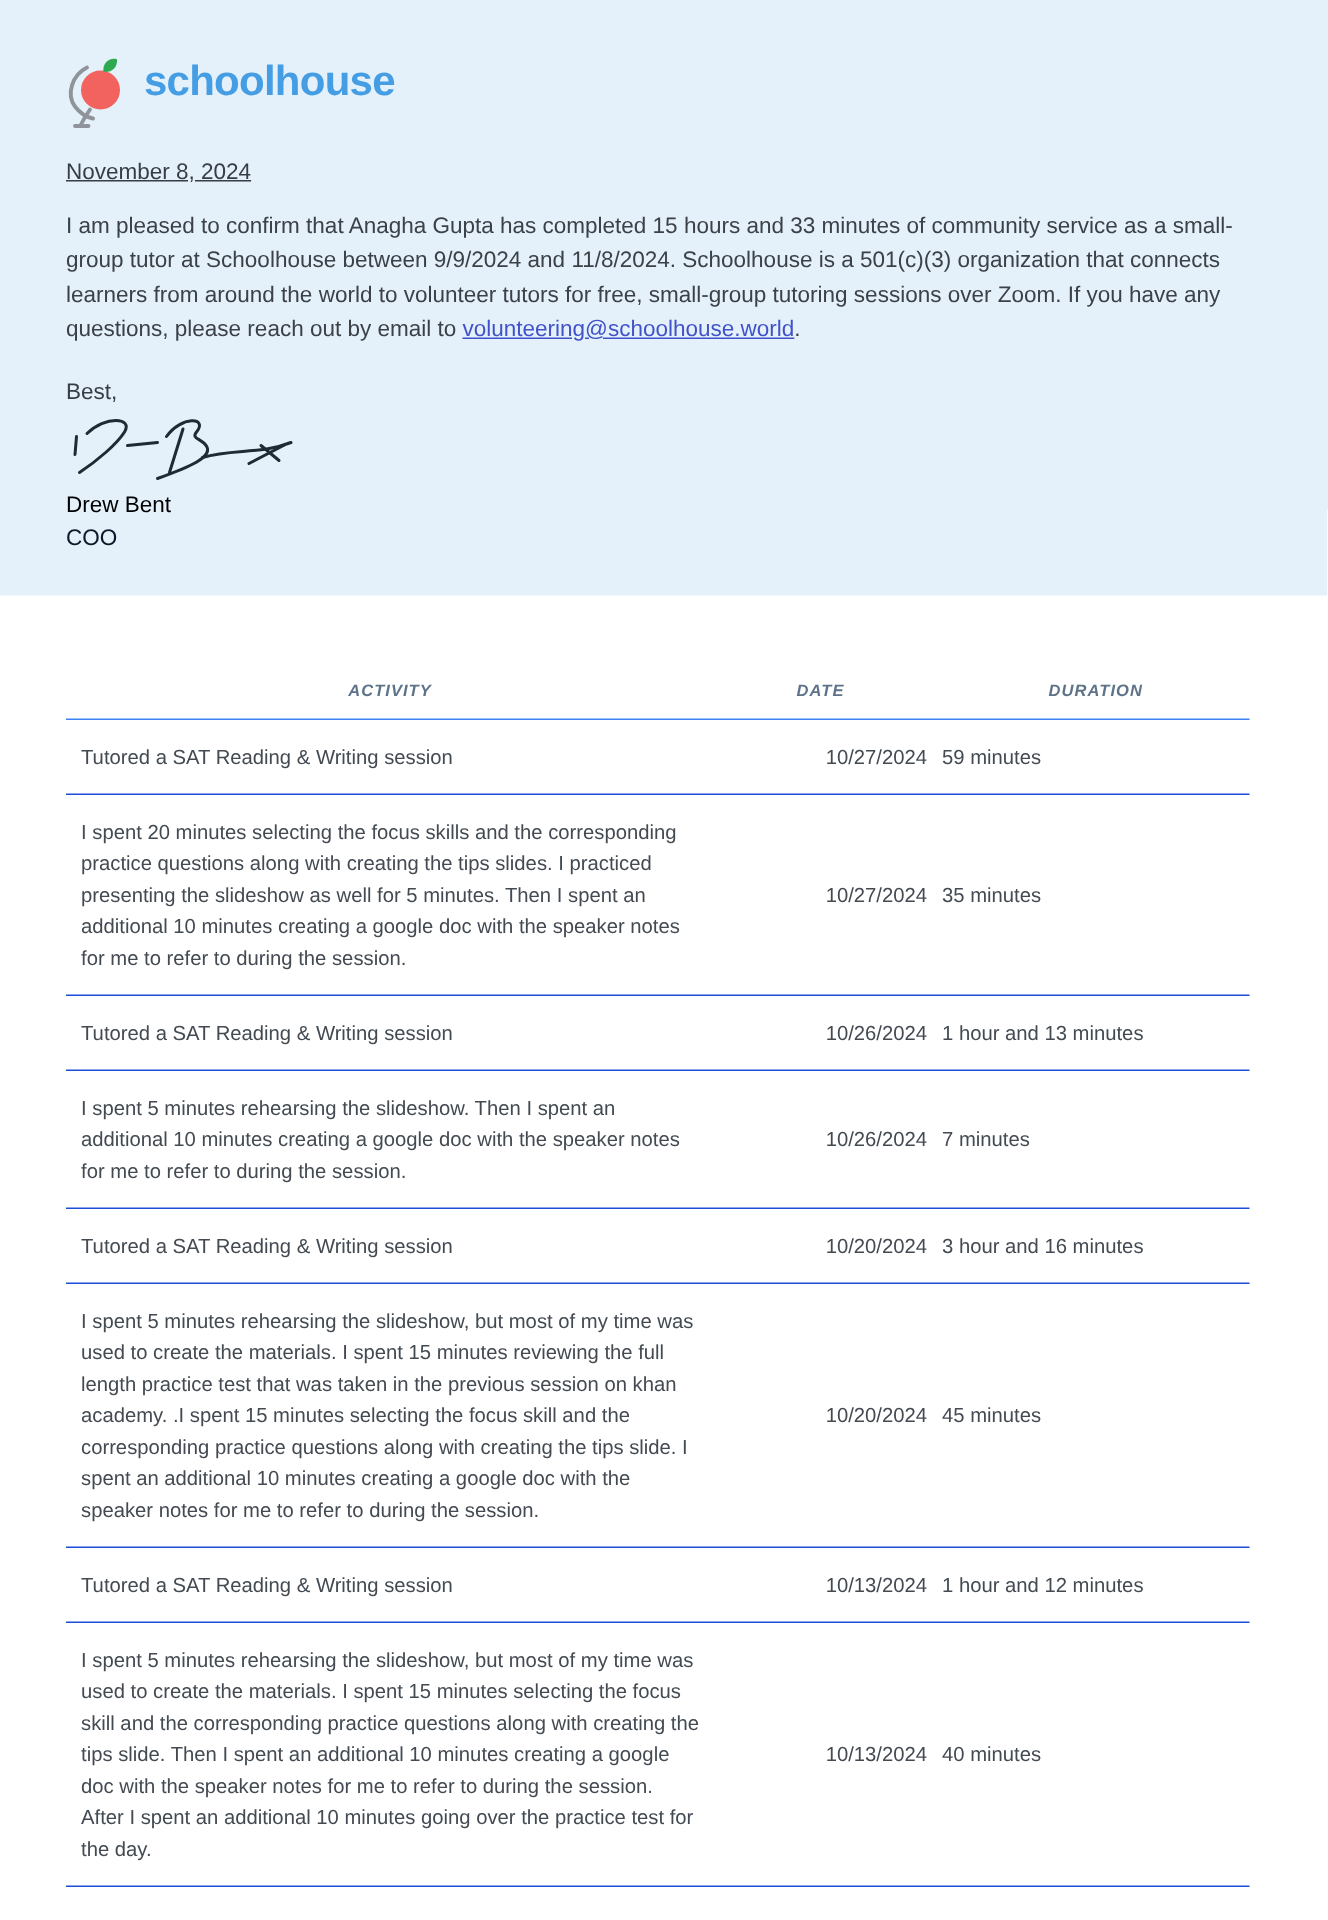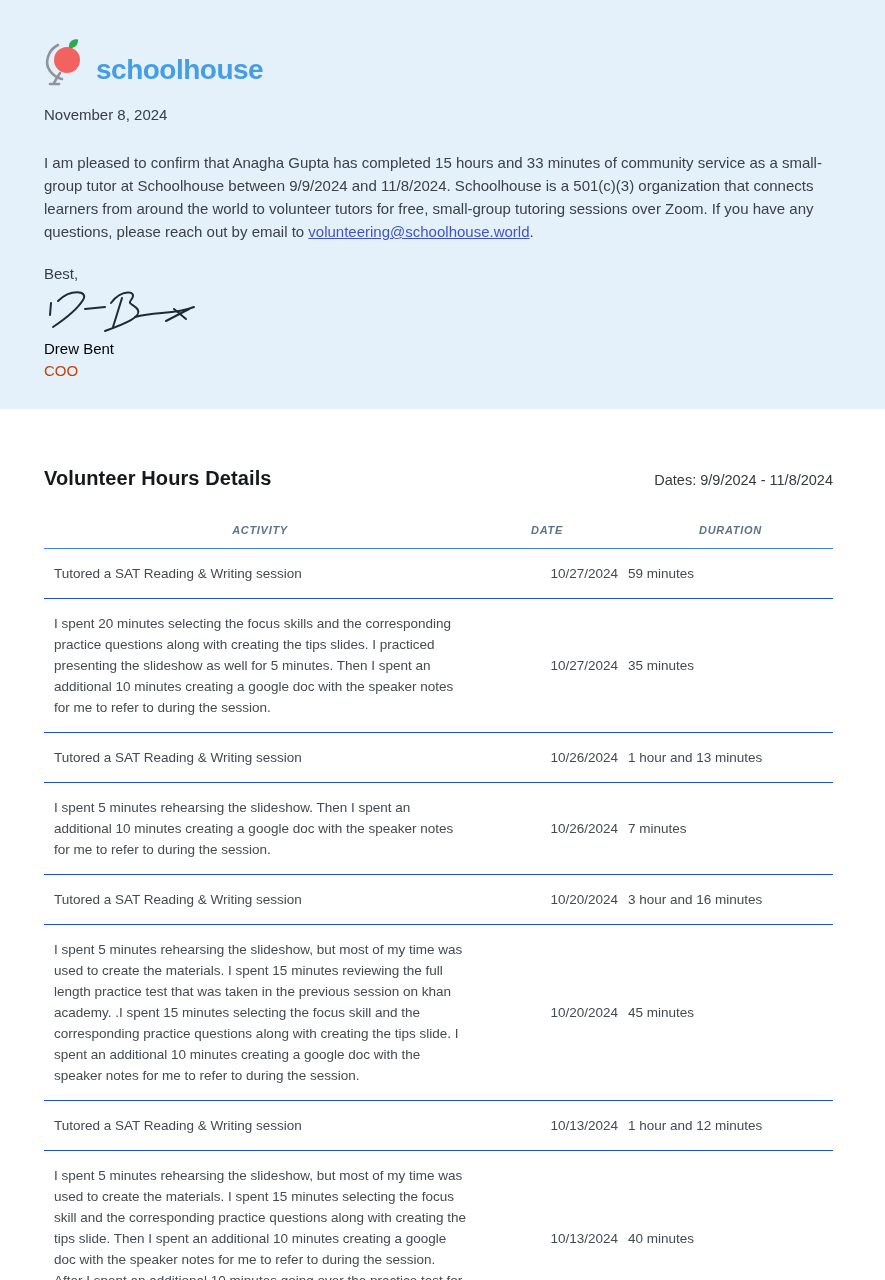--- a/index.html
+++ b/index.html
@@ -17,47 +17,47 @@
     background: #ffffff;
   }
 
   
   .letter {
     background: #e4f1fb;
     padding: 38px 50px 30px 44px;
   }
   .logo {
     display: flex;
-    align-items: flex-end;
+    align-items: flex-start;
     gap: 12px;
     margin-bottom: 20px;
   }
   .logo-text {
     color: #459de3;
     font-size: 28px;
     font-weight: 700;
     letter-spacing: -0.5px;
   }
-  .letter-date { font-size: 15px; margin-bottom: 28px; color: #373d44; }
+  .letter-date { font-size: 15px; margin-bottom: 16px; color: #373d44; text-decoration: underline; }
   .salutation { font-size: 15px; margin-bottom: 22px; color: #373d44; }
   .letter-body {
     font-size: 15px;
     line-height: 23px;
     color: #3c4147;
     max-width: 794px;
     margin-bottom: 22px;
   }
   .letter-body a {
     color: #4152c8;
     cursor: pointer;
   }
   .closing { font-size: 15px; color: #373d44; }
   .signature-svg { display: block; margin: 4px 0 0 0; }
   .signer-name { font-size: 15px; color: #000000; margin-top: 2px; }
-  .signer-title { font-size: 15px; color: #c2410c; margin-top: 5px; }
+  .signer-title { font-size: 15px; color: #0f172a; margin-top: 5px; }
 
   
   .details {
     padding: 58px 52px 0 44px;
   }
   .details-header {
     display: flex;
     justify-content: space-between;
     align-items: baseline;
     margin-bottom: 34px;
@@ -138,24 +138,20 @@
       </g>
     </svg>
 
     <p class="signer-name">Drew Bent</p>
     <p class="signer-title">COO</p>
 
   </header>
 
   <main class="details">
 
-    <div class="details-header">
-      <h2 class="details-title">Volunteer Hours Details</h2>
-      <span class="date-range">Dates: 9/9/2024 - 11/8/2024</span>
-    </div>
 
     <table class="hours">
       <thead>
         <tr>
           <th class="th-activity">ACTIVITY</th>
           <th class="th-date">DATE</th>
           <th class="th-duration">DURATION</th>
         </tr>
       </thead>
       <tbody>

